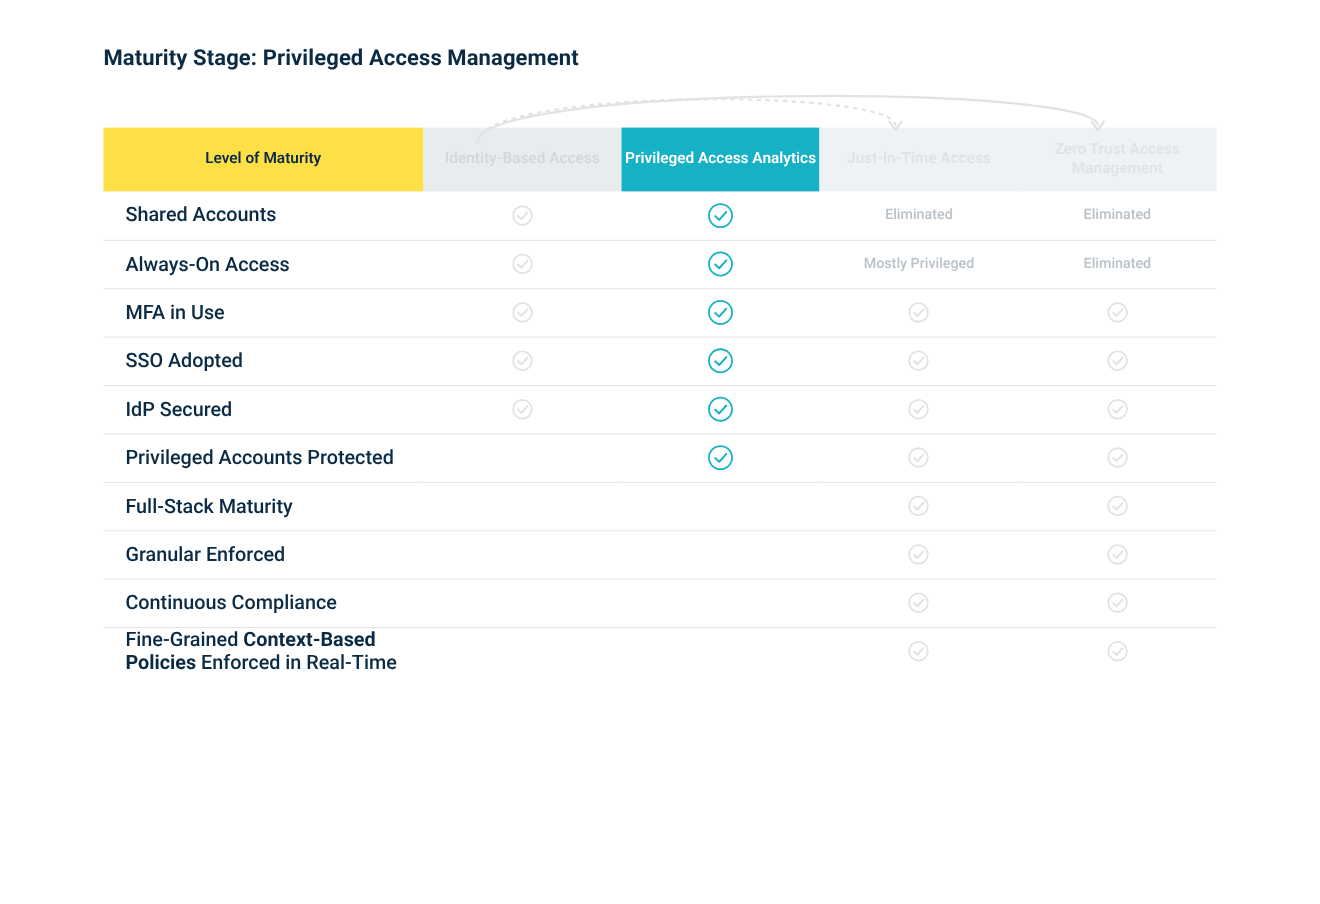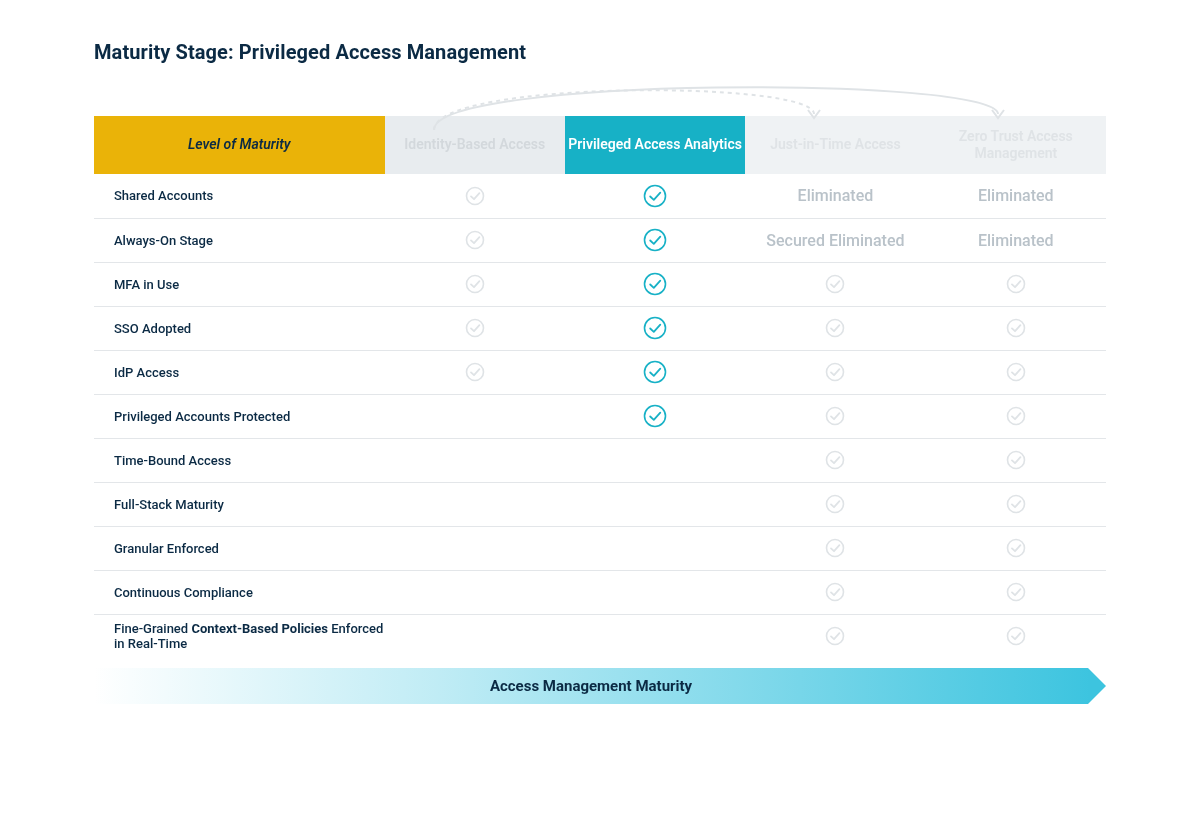--- a/index.html
+++ b/index.html
@@ -61,58 +61,57 @@
     height:58px;
     padding:0;
     font-size:14px;
     font-weight:600;
     line-height:1.25;
     text-align:center;
     vertical-align:middle;
     border:0;
   }
   th.head-label{
-    background:#eab308;
+    background:#fde047;
     color:var(--ink);
     text-align:left;
     padding-left:20px;
     font-size:16px;
-    font-style:italic;
   }
   th.head-dim{
     background:var(--header-dim);
     color:var(--ink-faint2);
   }
   th.head-dim.lighter{
     background:var(--header-more-dim);
     color:var(--ink-faint);
   }
   th.head-active{
     background:var(--accent);
     color:var(--white);
   }
 
   
   tbody td{
     height:44px;
     border-bottom:1px solid var(--row-line);
-    font-size:13px;
+    font-size:18px;
     vertical-align:middle;
     padding:0;
   }
   tbody tr:last-child td{border-bottom:none;}
   td.row-label{
     padding-left:20px;
     color:var(--ink);
     font-weight:500;
   }
   td.row-label .bold{font-weight:700;}
   td.cell{
     text-align:center;
-    font-size:16px;
+    font-size:13px;
     margin-top:32px;
   }
   td.cell.muted{color:var(--ink-faint);}
   td.cell.muted-text{color:var(--text-muted); font-weight:500; text-align:center;}
 
   
   .check{
     display:inline-flex;
     align-items:center;
     justify-content:center;
@@ -205,34 +204,34 @@
           <td class="cell"><span class="check teal">
               <svg width="24" height="24" viewBox="0 0 24 24">
                 <circle cx="12" cy="12" r="10.5" stroke-width="1.6" fill="none"></circle>
                 <path d="M 7.199999999999999 12.48 L 10.8 15.84 L 17.28 8.64" stroke-width="1.8" stroke-linecap="round" stroke-linejoin="round" fill="none"></path>
               </svg>
             </span></td>
           <td class="cell muted-text">Eliminated</td>
           <td class="cell muted-text">Eliminated</td>
         </tr>
         <tr>
-          <td class="row-label">Always-On Stage</td>
-          <td class="cell muted"><span class="check grey">
-              <svg width="20" height="20" viewBox="0 0 20 20">
-                <circle cx="10" cy="10" r="8.5" stroke-width="1.6" fill="none"></circle>
-                <path d="M 6 10.4 L 9 13.200000000000001 L 14.399999999999999 7.199999999999999" stroke-width="1.8" stroke-linecap="round" stroke-linejoin="round" fill="none"></path>
-              </svg>
-            </span></td>
-          <td class="cell"><span class="check teal">
-              <svg width="24" height="24" viewBox="0 0 24 24">
-                <circle cx="12" cy="12" r="10.5" stroke-width="1.6" fill="none"></circle>
-                <path d="M 7.199999999999999 12.48 L 10.8 15.84 L 17.28 8.64" stroke-width="1.8" stroke-linecap="round" stroke-linejoin="round" fill="none"></path>
-              </svg>
-            </span></td>
-          <td class="cell muted-text">Secured Eliminated</td>
+          <td class="row-label">Always-On Access</td>
+          <td class="cell muted"><span class="check grey">
+              <svg width="20" height="20" viewBox="0 0 20 20">
+                <circle cx="10" cy="10" r="8.5" stroke-width="1.6" fill="none"></circle>
+                <path d="M 6 10.4 L 9 13.200000000000001 L 14.399999999999999 7.199999999999999" stroke-width="1.8" stroke-linecap="round" stroke-linejoin="round" fill="none"></path>
+              </svg>
+            </span></td>
+          <td class="cell"><span class="check teal">
+              <svg width="24" height="24" viewBox="0 0 24 24">
+                <circle cx="12" cy="12" r="10.5" stroke-width="1.6" fill="none"></circle>
+                <path d="M 7.199999999999999 12.48 L 10.8 15.84 L 17.28 8.64" stroke-width="1.8" stroke-linecap="round" stroke-linejoin="round" fill="none"></path>
+              </svg>
+            </span></td>
+          <td class="cell muted-text">Mostly Privileged</td>
           <td class="cell muted-text">Eliminated</td>
         </tr>
         <tr>
           <td class="row-label">MFA in Use</td>
           <td class="cell muted"><span class="check grey">
               <svg width="20" height="20" viewBox="0 0 20 20">
                 <circle cx="10" cy="10" r="8.5" stroke-width="1.6" fill="none"></circle>
                 <path d="M 6 10.4 L 9 13.200000000000001 L 14.399999999999999 7.199999999999999" stroke-width="1.8" stroke-linecap="round" stroke-linejoin="round" fill="none"></path>
               </svg>
             </span></td>
@@ -276,21 +275,21 @@
               </svg>
             </span></td>
           <td class="cell muted"><span class="check grey">
               <svg width="20" height="20" viewBox="0 0 20 20">
                 <circle cx="10" cy="10" r="8.5" stroke-width="1.6" fill="none"></circle>
                 <path d="M 6 10.4 L 9 13.200000000000001 L 14.399999999999999 7.199999999999999" stroke-width="1.8" stroke-linecap="round" stroke-linejoin="round" fill="none"></path>
               </svg>
             </span></td>
         </tr>
         <tr>
-          <td class="row-label">IdP Access</td>
+          <td class="row-label">IdP Secured</td>
           <td class="cell muted"><span class="check grey">
               <svg width="20" height="20" viewBox="0 0 20 20">
                 <circle cx="10" cy="10" r="8.5" stroke-width="1.6" fill="none"></circle>
                 <path d="M 6 10.4 L 9 13.200000000000001 L 14.399999999999999 7.199999999999999" stroke-width="1.8" stroke-linecap="round" stroke-linejoin="round" fill="none"></path>
               </svg>
             </span></td>
           <td class="cell"><span class="check teal">
               <svg width="24" height="24" viewBox="0 0 24 24">
                 <circle cx="12" cy="12" r="10.5" stroke-width="1.6" fill="none"></circle>
                 <path d="M 7.199999999999999 12.48 L 10.8 15.84 L 17.28 8.64" stroke-width="1.8" stroke-linecap="round" stroke-linejoin="round" fill="none"></path>
@@ -311,37 +310,20 @@
         </tr>
         <tr>
           <td class="row-label">Privileged Accounts Protected</td>
           <td class="cell"><span class="empty"></span></td>
           <td class="cell"><span class="check teal">
               <svg width="24" height="24" viewBox="0 0 24 24">
                 <circle cx="12" cy="12" r="10.5" stroke-width="1.6" fill="none"></circle>
                 <path d="M 7.199999999999999 12.48 L 10.8 15.84 L 17.28 8.64" stroke-width="1.8" stroke-linecap="round" stroke-linejoin="round" fill="none"></path>
               </svg>
             </span></td>
-          <td class="cell muted"><span class="check grey">
-              <svg width="20" height="20" viewBox="0 0 20 20">
-                <circle cx="10" cy="10" r="8.5" stroke-width="1.6" fill="none"></circle>
-                <path d="M 6 10.4 L 9 13.200000000000001 L 14.399999999999999 7.199999999999999" stroke-width="1.8" stroke-linecap="round" stroke-linejoin="round" fill="none"></path>
-              </svg>
-            </span></td>
-          <td class="cell muted"><span class="check grey">
-              <svg width="20" height="20" viewBox="0 0 20 20">
-                <circle cx="10" cy="10" r="8.5" stroke-width="1.6" fill="none"></circle>
-                <path d="M 6 10.4 L 9 13.200000000000001 L 14.399999999999999 7.199999999999999" stroke-width="1.8" stroke-linecap="round" stroke-linejoin="round" fill="none"></path>
-              </svg>
-            </span></td>
-        </tr>
-        <tr>
-          <td class="row-label">Time-Bound Access</td>
-          <td class="cell"><span class="empty"></span></td>
-          <td class="cell"><span class="empty"></span></td>
           <td class="cell muted"><span class="check grey">
               <svg width="20" height="20" viewBox="0 0 20 20">
                 <circle cx="10" cy="10" r="8.5" stroke-width="1.6" fill="none"></circle>
                 <path d="M 6 10.4 L 9 13.200000000000001 L 14.399999999999999 7.199999999999999" stroke-width="1.8" stroke-linecap="round" stroke-linejoin="round" fill="none"></path>
               </svg>
             </span></td>
           <td class="cell muted"><span class="check grey">
               <svg width="20" height="20" viewBox="0 0 20 20">
                 <circle cx="10" cy="10" r="8.5" stroke-width="1.6" fill="none"></circle>
                 <path d="M 6 10.4 L 9 13.200000000000001 L 14.399999999999999 7.199999999999999" stroke-width="1.8" stroke-linecap="round" stroke-linejoin="round" fill="none"></path>
@@ -412,19 +394,13 @@
           <td class="cell muted"><span class="check grey">
               <svg width="20" height="20" viewBox="0 0 20 20">
                 <circle cx="10" cy="10" r="8.5" stroke-width="1.6" fill="none"></circle>
                 <path d="M 6 10.4 L 9 13.200000000000001 L 14.399999999999999 7.199999999999999" stroke-width="1.8" stroke-linecap="round" stroke-linejoin="round" fill="none"></path>
               </svg>
             </span></td>
         </tr>
       </tbody>
   </table>
 
-  <div class="footer-band">
-    <div class="bar">
-        <span>Access Management Maturity</span>
-      </div>
-    <div class="tip"></div>
-  </div>
 </div>
 
 </body></html>

